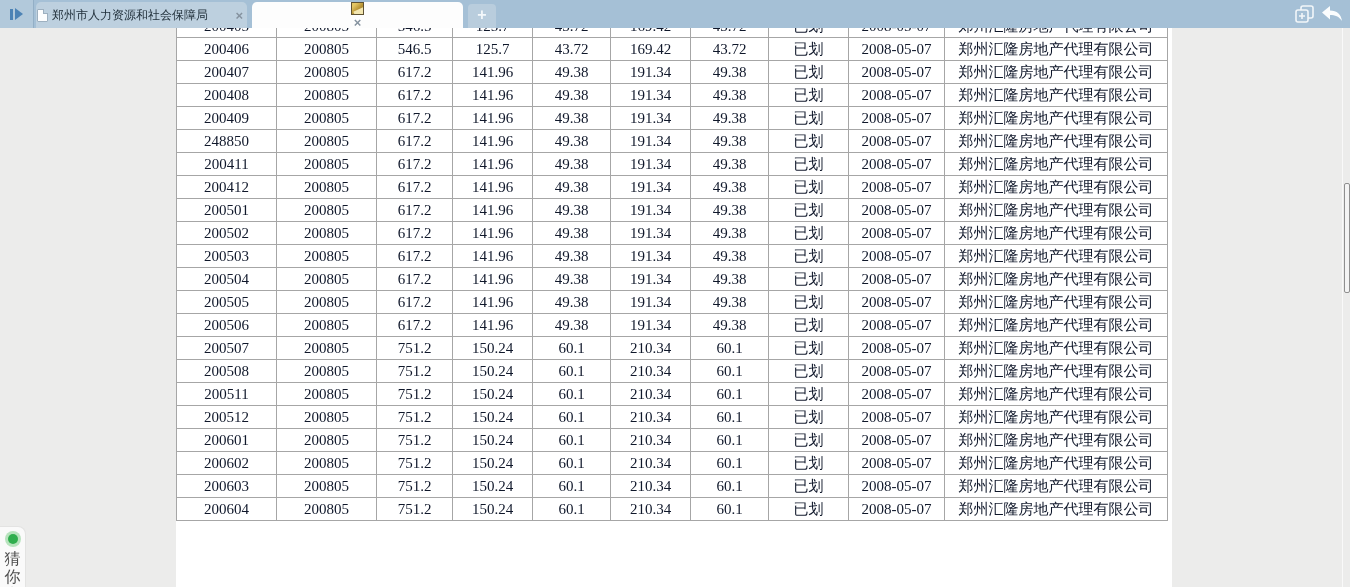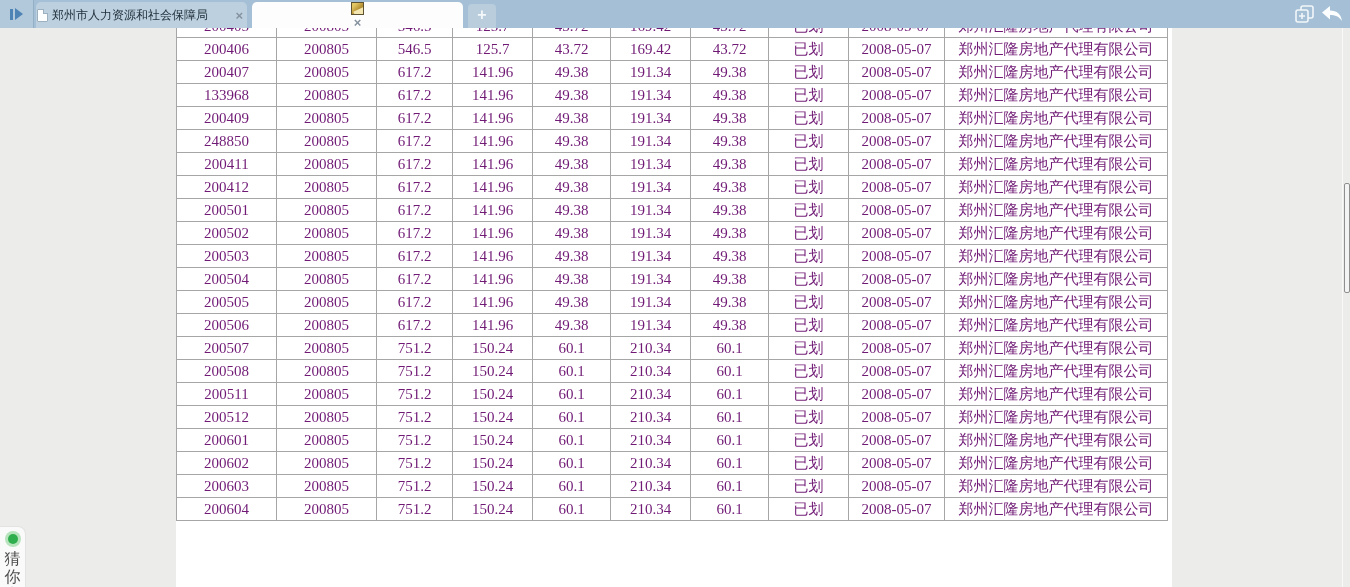--- a/index.html
+++ b/index.html
@@ -40,21 +40,21 @@
                  font-size:16px; font-weight:bold; text-align:center; line-height:22px; cursor:pointer; }
 
   .bar-actions { position:absolute; right:4px; top:2px; height:24px; display:flex; align-items:center; }
   .icon-btn { width:28px; height:24px; display:flex; align-items:center; justify-content:center; cursor:pointer; }
 
   
   .page { position:absolute; left:0; top:28px; width:1350px; height:559px; background:#ececeb; }
   .content-panel { position:absolute; left:176px; top:0; width:996px; height:559px;
                    background:#ffffff; overflow:hidden; }
   table.pay { border-collapse:collapse; table-layout:fixed; width:991px; margin-top:-14px;
-              font-family:"Liberation Serif","DejaVu Serif",serif; font-size:15px; color:#701a75; }
+              font-family:"Liberation Serif","DejaVu Serif",serif; font-size:15px; color:#0f172a; }
   table.pay td { border:1px solid #a6a6a6; height:23px; text-align:center; padding:0 2px;
                  white-space:nowrap; overflow:hidden; }
 
   
   .guess-widget { position:absolute; left:0; top:498px; width:26px; height:70px;
                   background:#fafafa; border:1px solid #e3e3e2; border-left:none;
                   border-radius:0 8px 0 0; cursor:pointer; overflow:hidden;
                   display:flex; flex-direction:column; align-items:center; }
   .green-dot { margin-top:4px; width:16px; height:16px; border-radius:50%;
                background:#b7e3bd; display:flex; align-items:center; justify-content:center; flex:none; }
@@ -155,21 +155,21 @@
             <td>617.2</td>
             <td>141.96</td>
             <td>49.38</td>
             <td>191.34</td>
             <td>49.38</td>
             <td>已划</td>
             <td>2008-05-07</td>
             <td>郑州汇隆房地产代理有限公司</td>
           </tr>
           <tr>
-            <td>133968</td>
+            <td>200408</td>
             <td>200805</td>
             <td>617.2</td>
             <td>141.96</td>
             <td>49.38</td>
             <td>191.34</td>
             <td>49.38</td>
             <td>已划</td>
             <td>2008-05-07</td>
             <td>郑州汇隆房地产代理有限公司</td>
           </tr>

